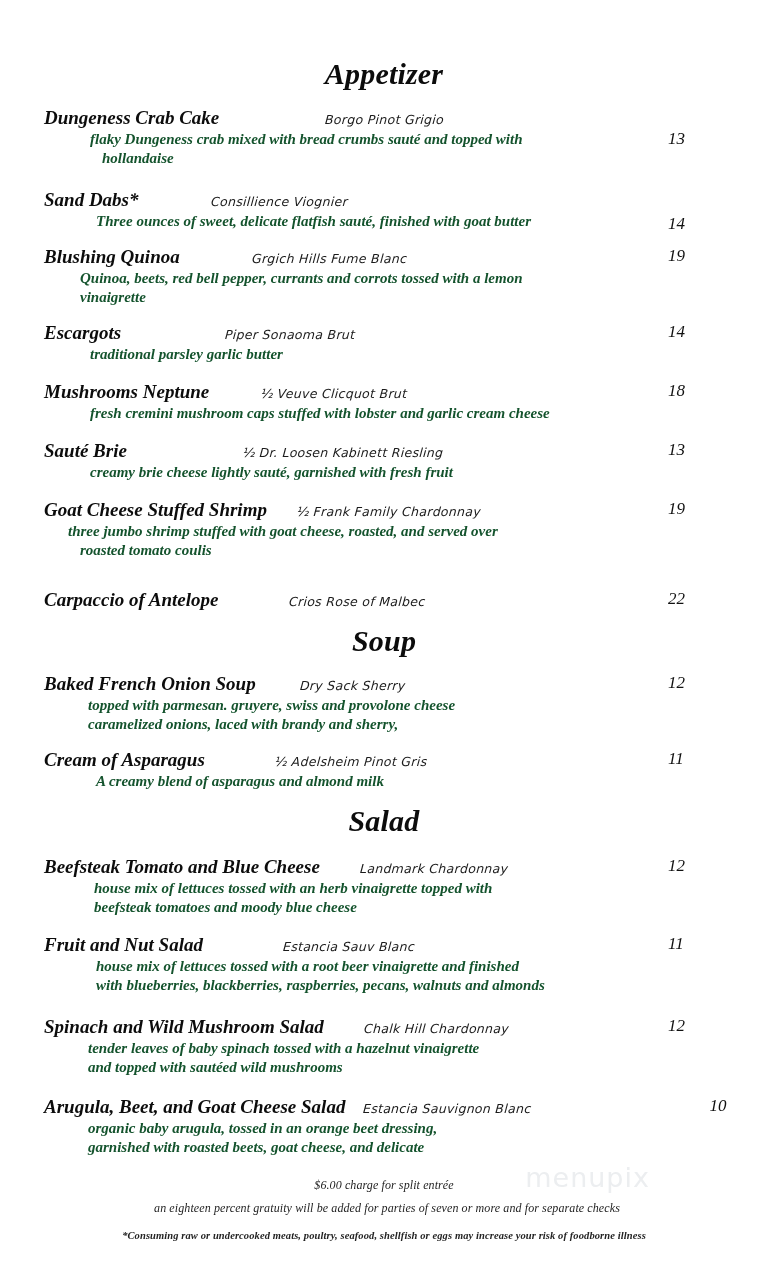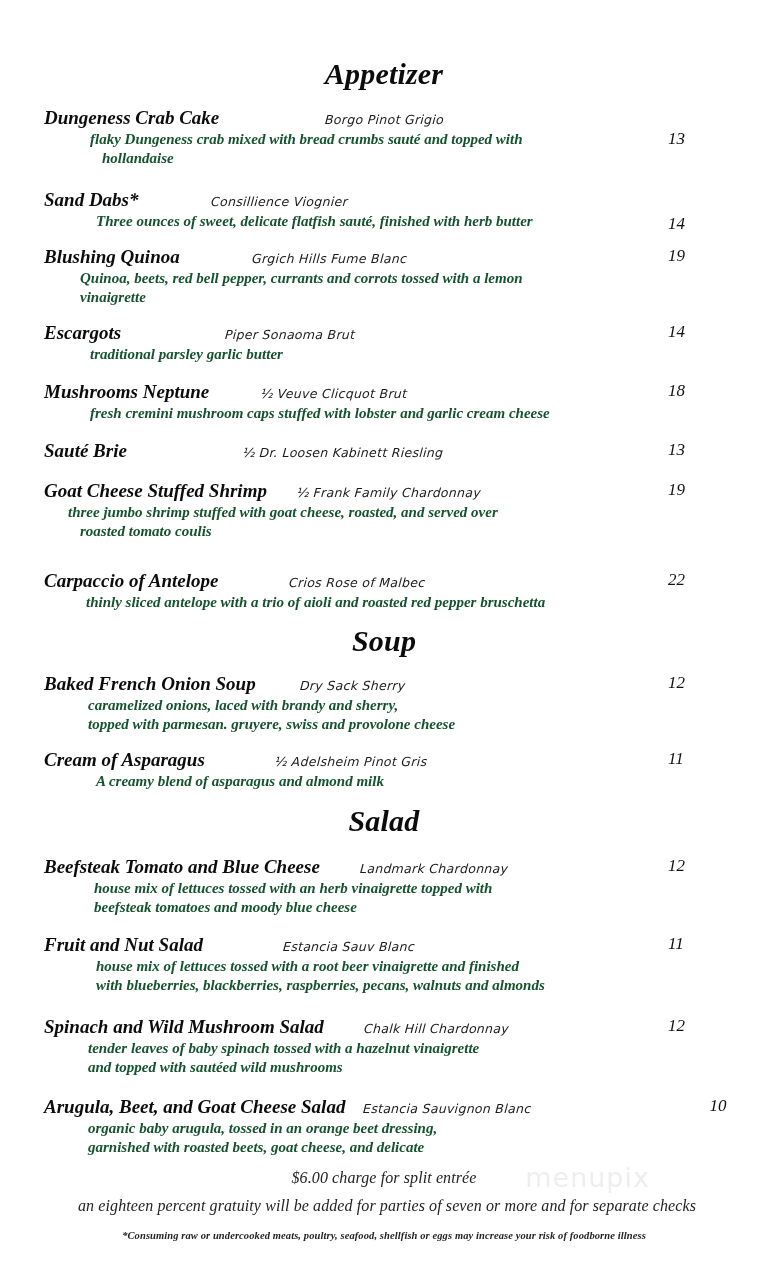--- a/index.html
+++ b/index.html
@@ -109,21 +109,21 @@
   .footer {
     position: absolute;
     left: 0;
     right: 0;
     bottom: 22px;
     text-align: center;
   }
   .footer-line {
     font-family: "Liberation Serif", "DejaVu Serif", serif;
     font-style: italic;
-    font-size: 16px;
+    font-size: 12px;
     color: #232323;
     line-height: 1.2;
     margin: 0 auto;
     letter-spacing: 0.1px;
   }
   .footer-line.l1 { margin-bottom: 9px; }
   .footer-line.l2 { margin-bottom: 15px; padding-left: 6px; }
   .footer-line.l3 { font-size: 10.5px; font-weight: bold; }
 
   .watermark {
@@ -160,21 +160,21 @@
         </div>
       </div>
 
       <div class="item" style="margin-top:20px;">
         <div class="item-head">
           <span class="item-name">Sand Dabs*</span>
           <span class="item-wine" style="margin-left:68px;">Consillience Viognier</span>
           <span class="item-price" style="top:26px;">14</span>
         </div>
         <div class="item-desc" style="margin-left:96px;">
-          <span class="ln">Three ounces of sweet, delicate flatfish sauté, finished with herb butter</span>
+          <span class="ln">Three ounces of sweet, delicate flatfish sauté, finished with goat butter</span>
         </div>
       </div>
 
       <div class="item" style="margin-top:14px;">
         <div class="item-head">
           <span class="item-name">Blushing Quinoa</span>
           <span class="item-wine" style="margin-left:68px;">Grgich Hills Fume Blanc</span>
           <span class="item-price" style="top:1px;">19</span>
         </div>
         <div class="item-desc" style="margin-left:80px;">
@@ -204,62 +204,62 @@
           <span class="ln">fresh cremini mushroom caps stuffed with lobster and garlic cream cheese</span>
         </div>
       </div>
 
       <div class="item" style="margin-top:16px;">
         <div class="item-head">
           <span class="item-name">Sauté Brie</span>
           <span class="item-wine" style="margin-left:112px;">½ Dr. Loosen Kabinett Riesling</span>
           <span class="item-price" style="top:1px;">13</span>
         </div>
+        <div class="item-desc">
+          <span class="ln">creamy brie cheese lightly sauté, garnished with fresh fruit</span>
+        </div>
       </div>
 
       <div class="item" style="margin-top:16px;">
         <div class="item-head">
           <span class="item-name">Goat Cheese Stuffed Shrimp</span>
           <span class="item-wine" style="margin-left:26px;">½ Frank Family Chardonnay</span>
           <span class="item-price" style="top:1px;">19</span>
         </div>
         <div class="item-desc" style="margin-left:68px;">
           <span class="ln">three jumbo shrimp stuffed with goat cheese, roasted, and served over</span>
           <span class="ln indent">roasted tomato coulis</span>
         </div>
       </div>
 
       <div class="item" style="margin-top:28px;">
         <div class="item-head">
           <span class="item-name">Carpaccio of Antelope</span>
           <span class="item-wine" style="margin-left:66px;">Crios Rose of Malbec</span>
           <span class="item-price" style="top:1px;">22</span>
         </div>
-        <div class="item-desc" style="margin-left:86px;">
-          <span class="ln">thinly sliced antelope with a trio of aioli and roasted red pepper bruschetta</span>
-        </div>
       </div>
 
     </div>
   </div>
 
   <div class="section">
     <h1 class="section-heading heading-soup">Soup</h1>
 
     <div class="section-items">
 
       <div class="item" style="margin-top:15px;">
         <div class="item-head">
           <span class="item-name">Baked French Onion Soup</span>
           <span class="item-wine" style="margin-left:40px;">Dry Sack Sherry</span>
           <span class="item-price" style="top:1px;">12</span>
         </div>
         <div class="item-desc" style="margin-left:88px;">
+          <span class="ln">topped with parmesan. gruyere, swiss and provolone cheese</span>
           <span class="ln">caramelized onions, laced with brandy and sherry,</span>
-          <span class="ln">topped with parmesan. gruyere, swiss and provolone cheese</span>
         </div>
       </div>
 
       <div class="item" style="margin-top:14px;">
         <div class="item-head">
           <span class="item-name">Cream of Asparagus</span>
           <span class="item-wine" style="margin-left:66px;">½ Adelsheim Pinot Gris</span>
           <span class="item-price" style="top:1px;">11</span>
         </div>
         <div class="item-desc" style="margin-left:96px;">

